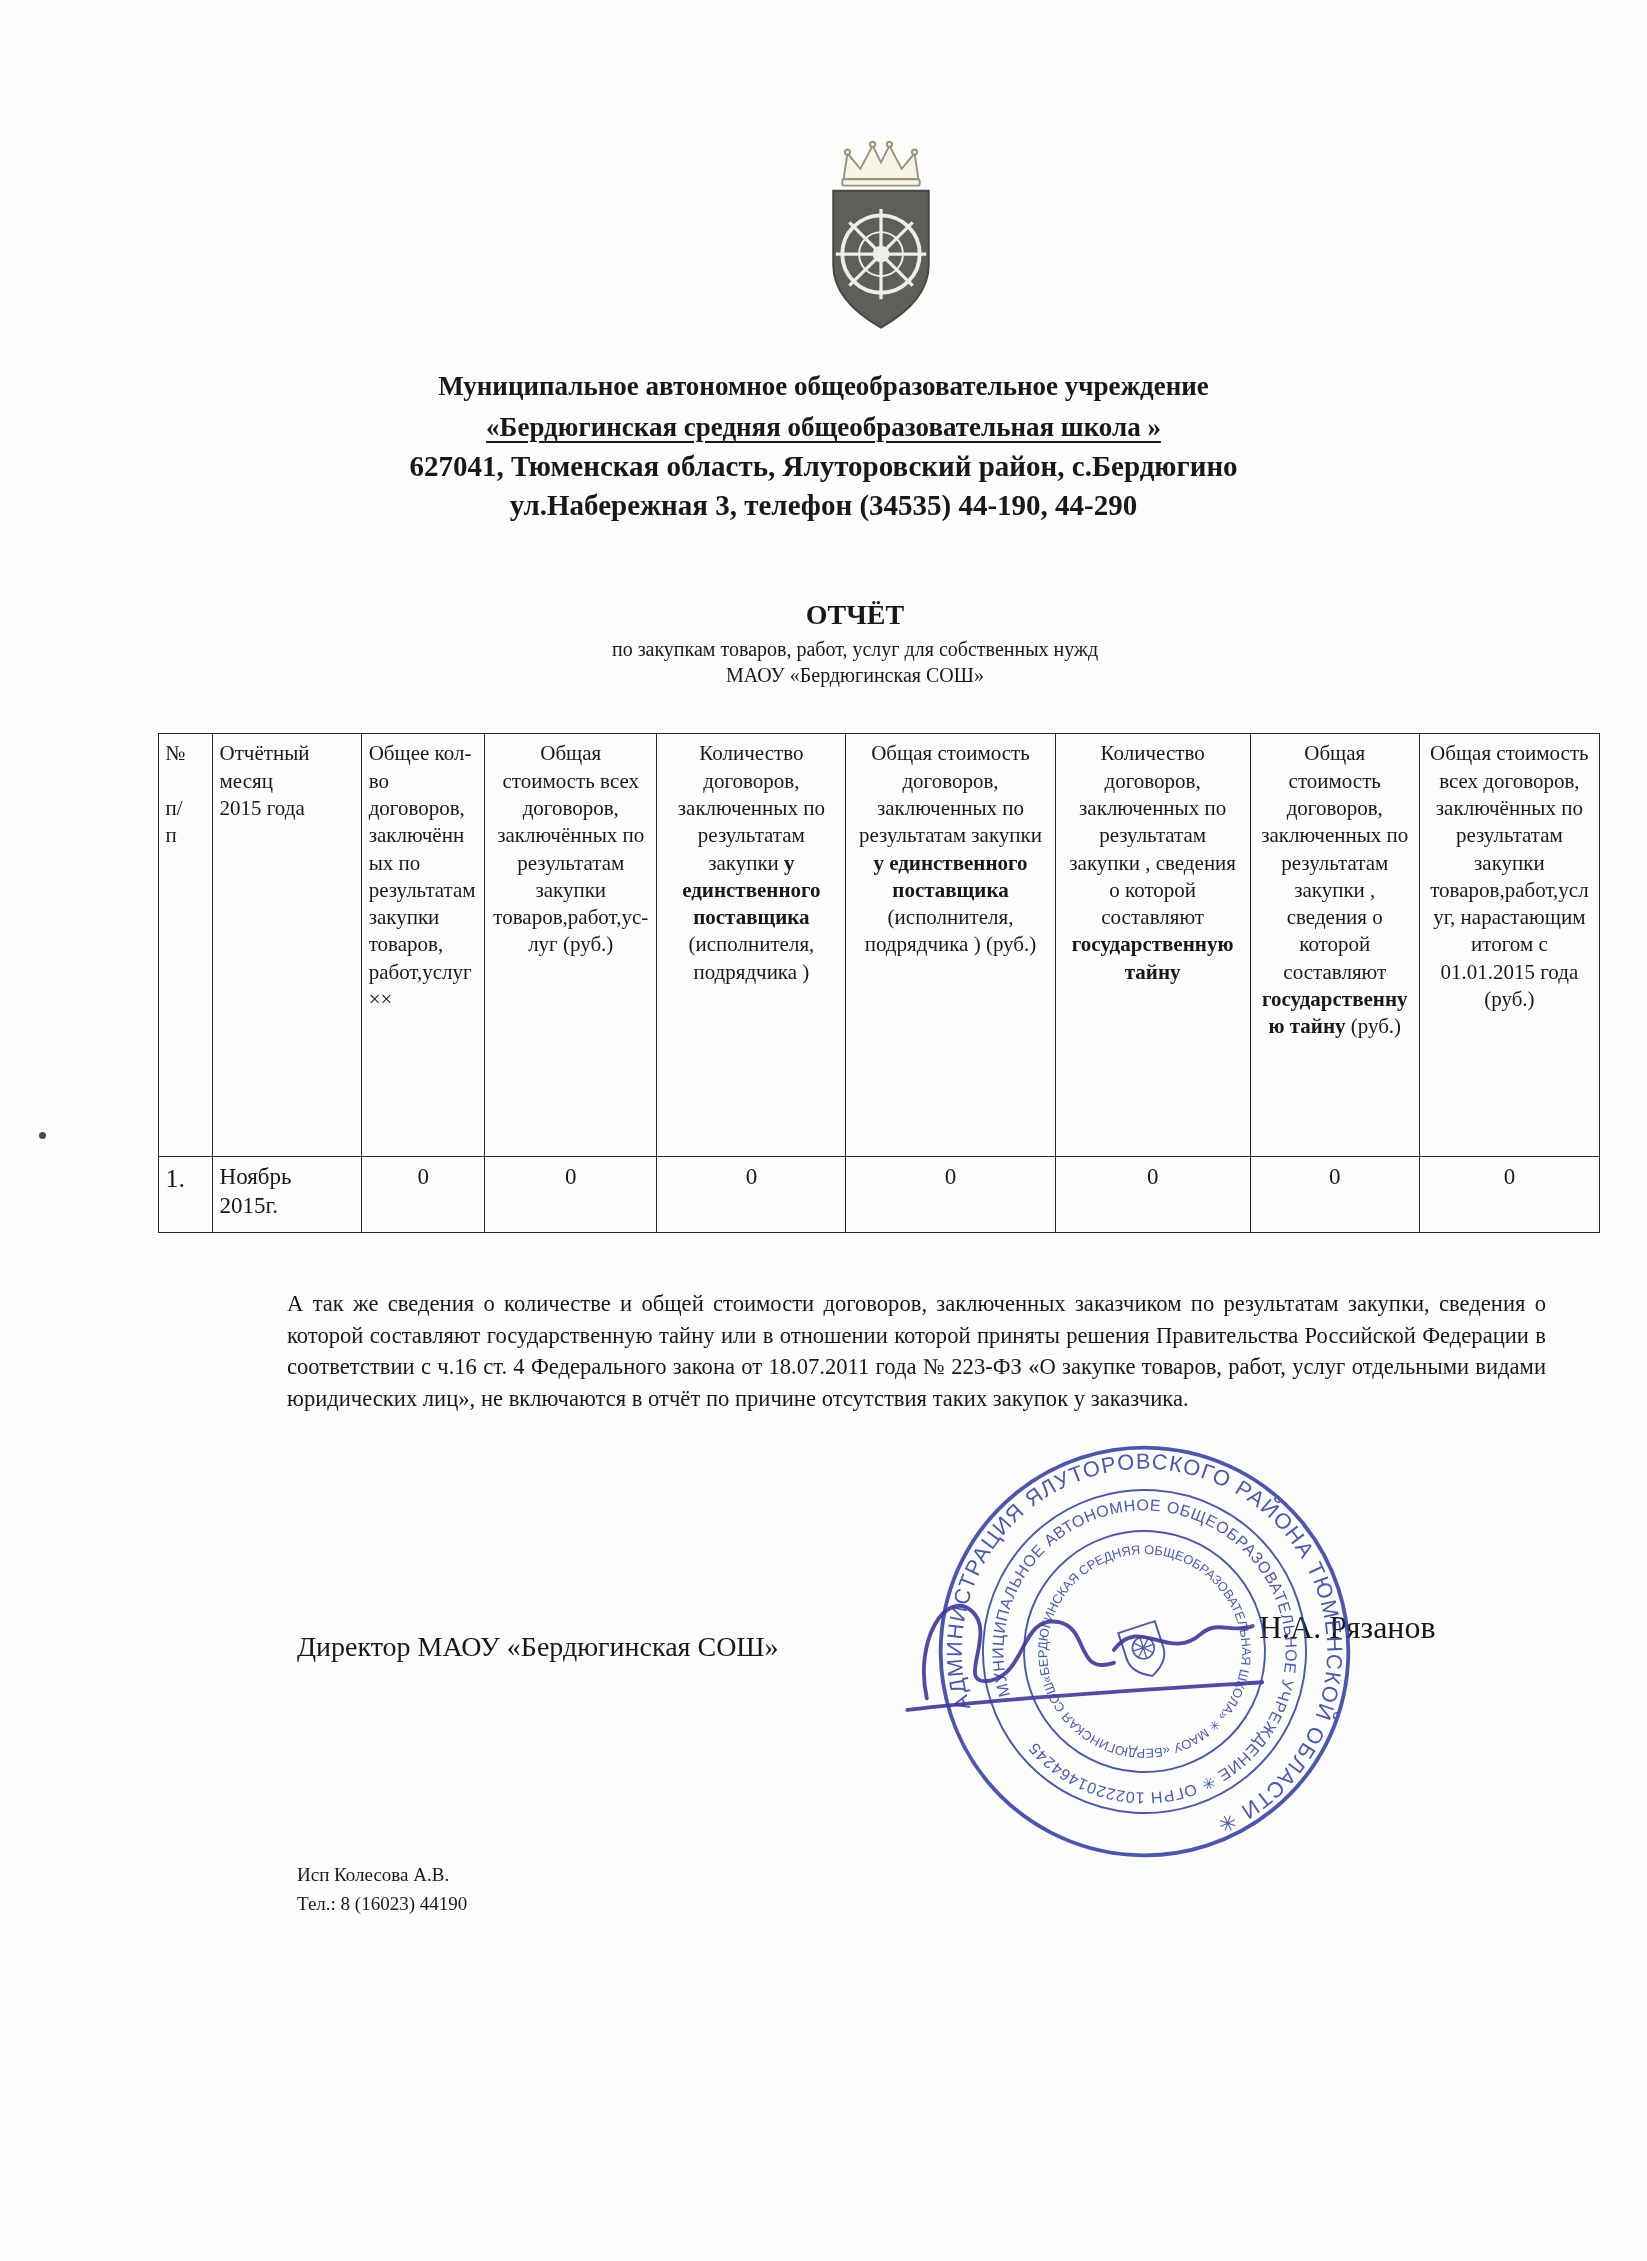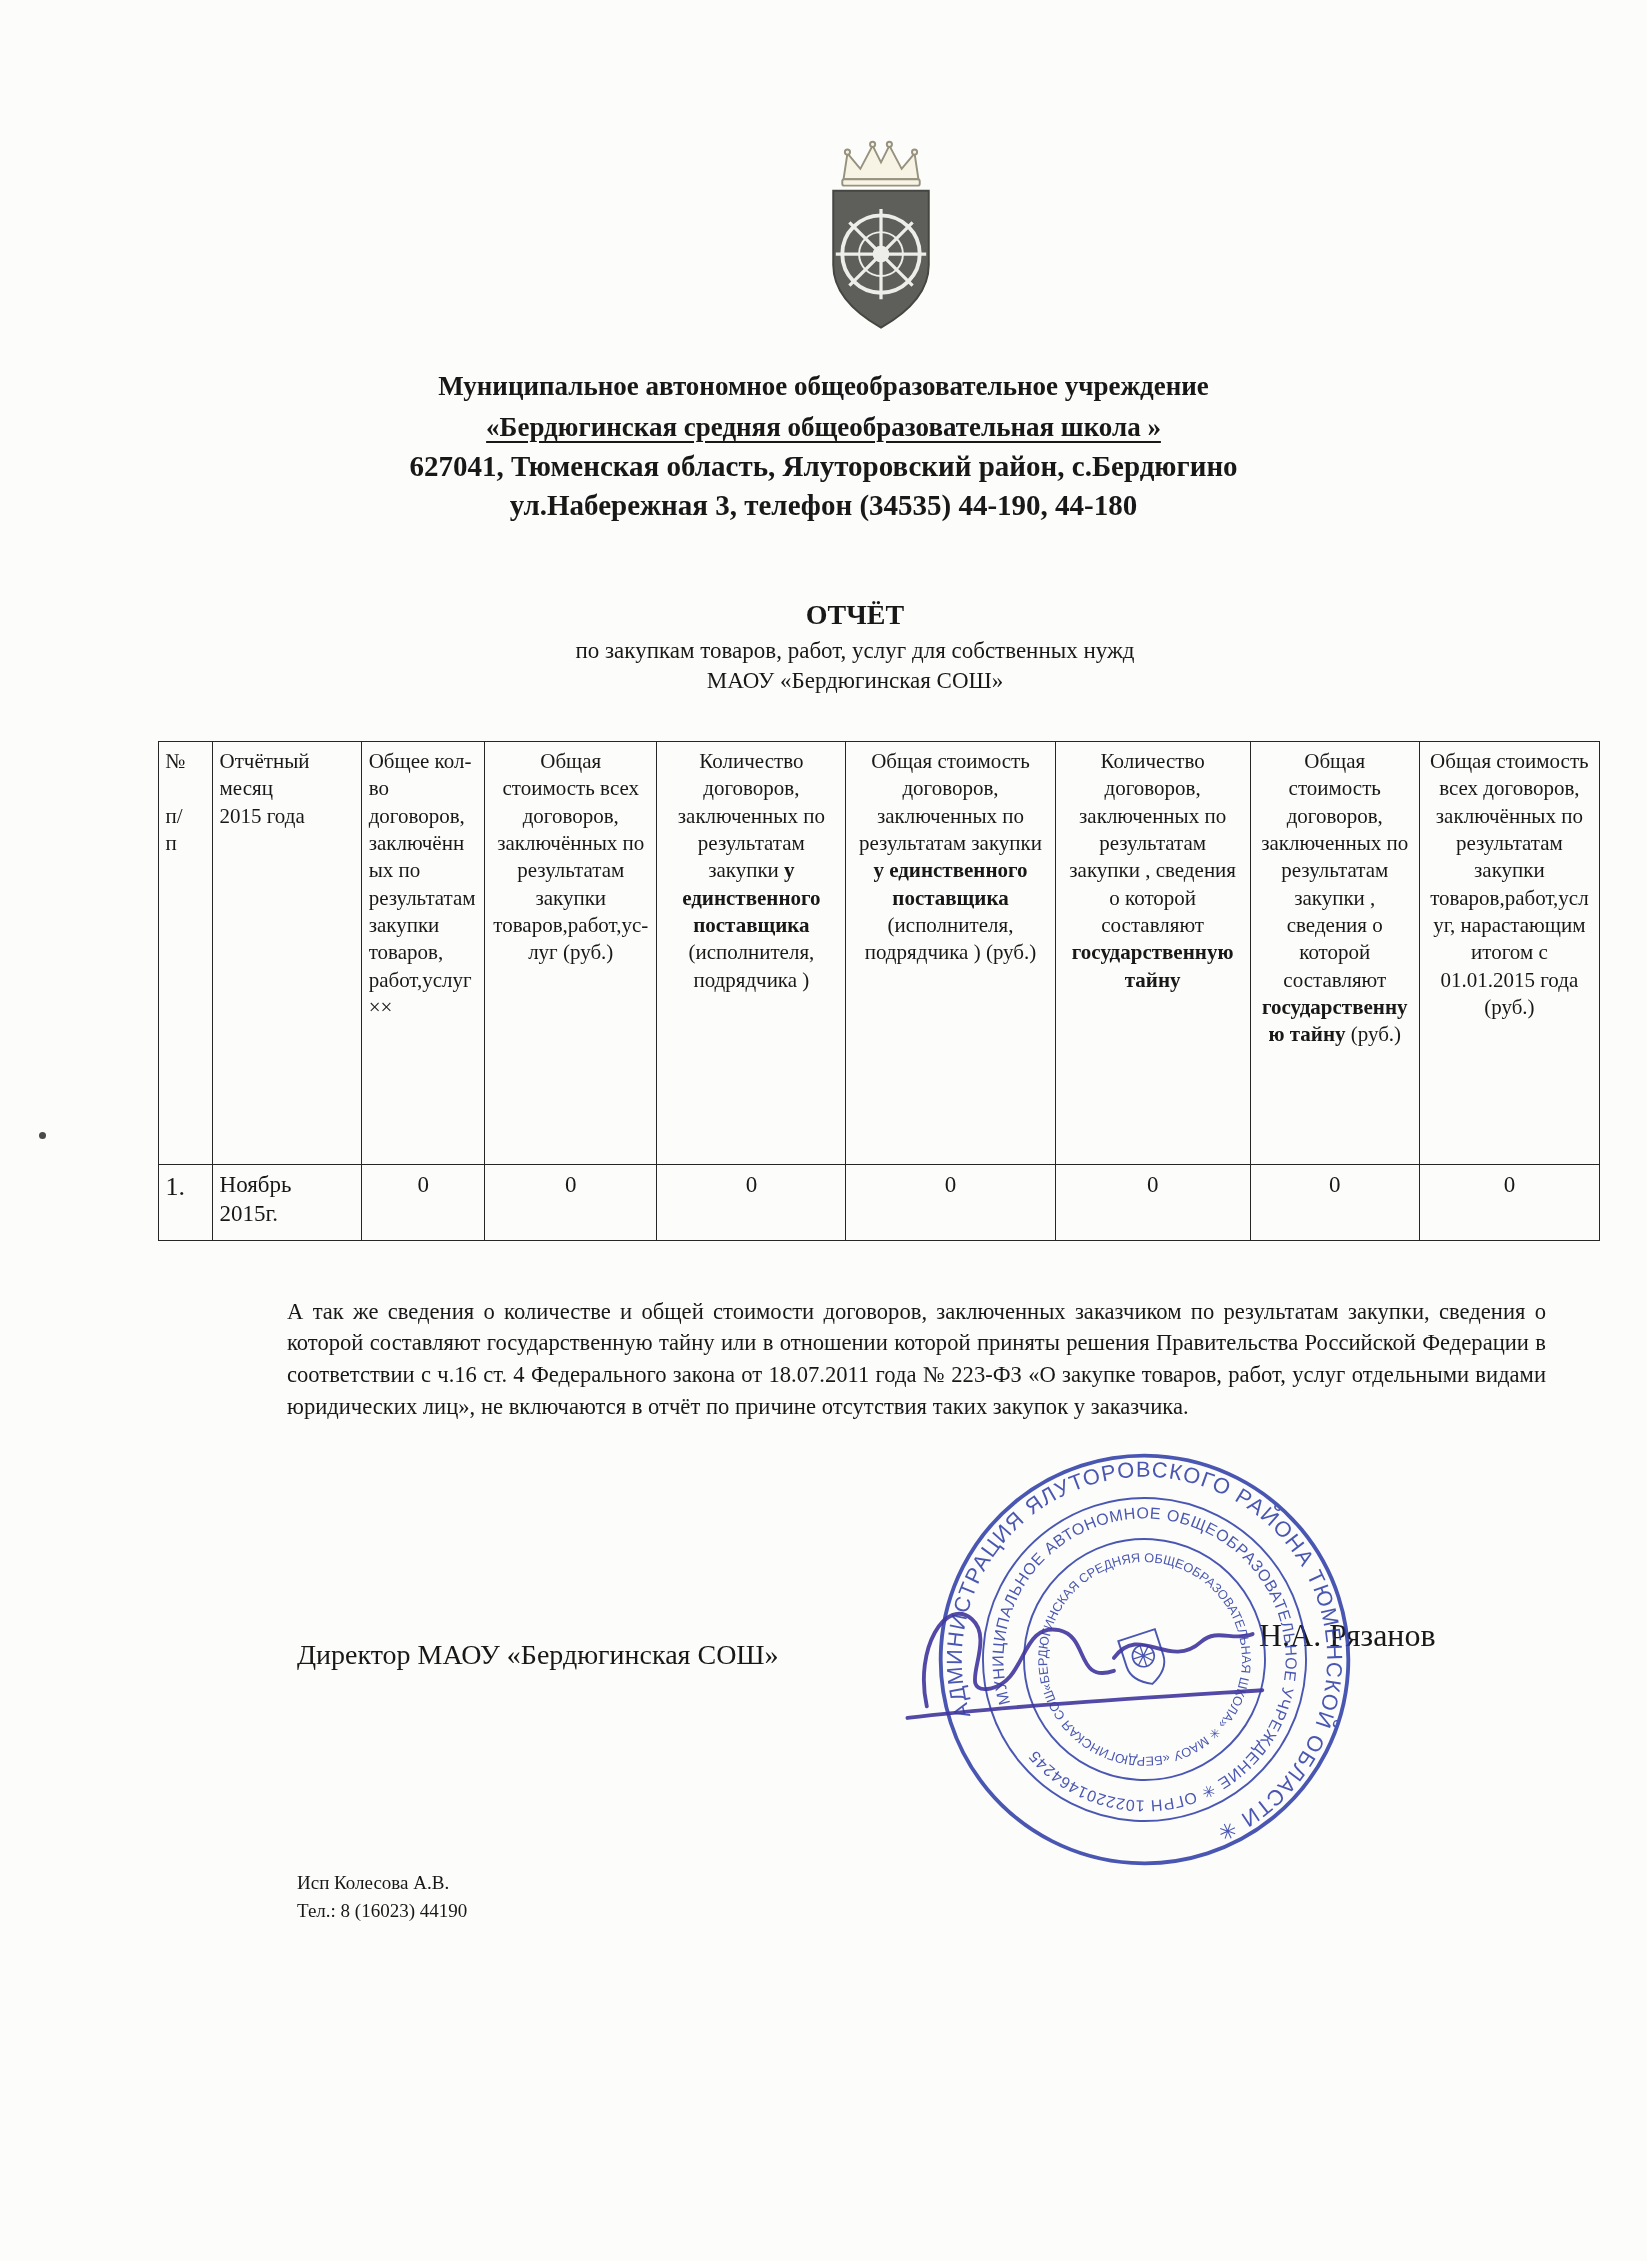--- a/index.html
+++ b/index.html
@@ -19,21 +19,21 @@
   
   .org-header { text-align:center; margin-top:31px; font-weight:bold; }
   .org-line1 { font-size:27px; line-height:1.5; }
   .org-line2 { font-size:27px; line-height:1.5; text-decoration:underline; text-decoration-thickness:1.9px; text-underline-offset:5.2px; }
   .org-line3 { font-size:29px; line-height:1.35; }
   .org-line4 { font-size:29px; line-height:1.35; }
 
   
   .report-title { text-align:center; padding-left:63px; margin-top:70px; }
   .title-main { font-size:28px; font-weight:bold; line-height:1.45; }
-  .title-sub  { font-size:23px; line-height:1.3; }
+  .title-sub  { font-size:20px; line-height:1.3; }
 
   
   .report-table {
     border-collapse:collapse; table-layout:fixed;
     width:1442px; margin:45px 0 0 158px;
   }
   .report-table th, .report-table td {
     border:1.9px solid #262626;
     vertical-align:top;
     padding:6.5px 6.5px;
@@ -91,21 +91,21 @@
         <path d="M110,108 V118 M110,238 V248 M40,178 H50 M170,178 H180 M61,129 L68,136 M152,220 L159,227 M159,129 L152,136 M68,220 L61,227" stroke-width="5"></path>
       </g>
       <circle cx="110" cy="178" r="13" fill="#ededea"></circle>
     </svg>
   </div>
 
   <div class="org-header">
     <div class="org-line1">Муниципальное автономное общеобразовательное учреждение</div>
     <div class="org-line2">«Бердюгинская средняя общеобразовательная школа »</div>
     <div class="org-line3">627041, Тюменская область, Ялуторовский район, с.Бердюгино</div>
-    <div class="org-line4">ул.Набережная 3, телефон (34535) 44-190, 44-180</div>
+    <div class="org-line4">ул.Набережная 3, телефон (34535) 44-190, 44-290</div>
   </div>
 
   <div class="report-title">
     <div class="title-main">ОТЧЁТ</div>
     <div class="title-sub">по закупкам товаров, работ, услуг  для собственных нужд</div>
     <div class="title-sub">МАОУ «Бердюгинская СОШ»</div>
   </div>
 
   <table class="report-table">
     <colgroup>

